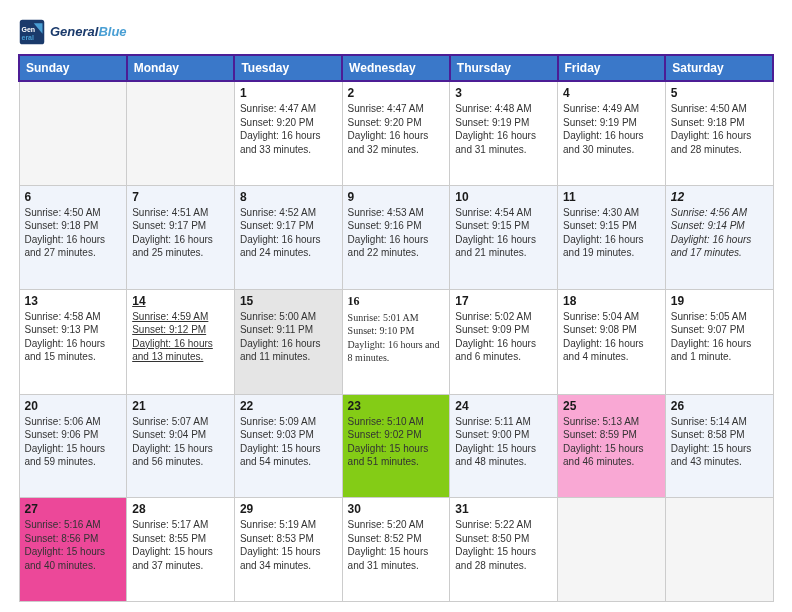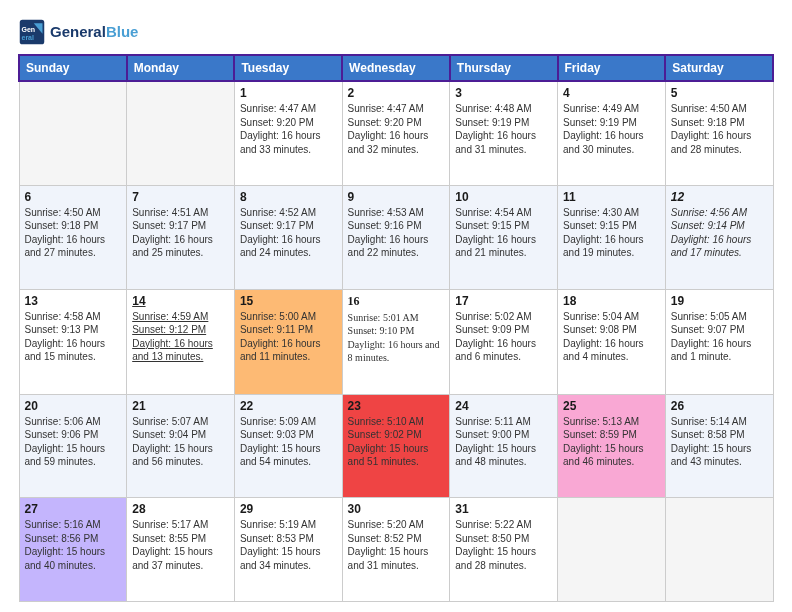--- a/index.html
+++ b/index.html
@@ -22,24 +22,25 @@
       justify-content: space-between;
       align-items: flex-start;
       margin-bottom: 8px;
     }
     .logo {
       display: flex;
       align-items: center;
       gap: 4px;
     }
     .logo-text {
-      font-size: 15px;
+      font-size: 13px;
       font-weight: bold;
       color: #1a3a6b;
       line-height: 1.1;
+      font-style: italic;
     }
     .logo-text span {
       color: #4a9fd4;
     }
     .logo-icon {
       width: 28px;
       height: 28px;
     }
     .title-block {
       text-align: right;
@@ -220,21 +221,21 @@
             <div class="day-info">Sunrise: 4:58 AM
 Sunset: 9:13 PM
 Daylight: 16 hours and 15 minutes.</div>
           </td>
           <td style="background: rgb(255, 255, 255); text-decoration: underline;">
             <span class="day-num">14</span>
             <div class="day-info">Sunrise: 4:59 AM
 Sunset: 9:12 PM
 Daylight: 16 hours and 13 minutes.</div>
           </td>
-          <td style="background: #fdba74;">
+          <td style="background: #e5e5e5;">
             <span class="day-num">15</span>
             <div class="day-info">Sunrise: 5:00 AM
 Sunset: 9:11 PM
 Daylight: 16 hours and 11 minutes.</div>
           </td>
           <td style="background: rgb(255, 255, 255); font-family: Liberation Serif, serif;">
             <span class="day-num">16</span>
             <div class="day-info">Sunrise: 5:01 AM
 Sunset: 9:10 PM
 Daylight: 16 hours and 8 minutes.</div>
@@ -270,21 +271,21 @@
             <div class="day-info">Sunrise: 5:07 AM
 Sunset: 9:04 PM
 Daylight: 15 hours and 56 minutes.</div>
           </td>
           <td style="background: rgb(240, 244, 251);">
             <span class="day-num">22</span>
             <div class="day-info">Sunrise: 5:09 AM
 Sunset: 9:03 PM
 Daylight: 15 hours and 54 minutes.</div>
           </td>
-          <td style="background: #ef4444;">
+          <td style="background: #84cc16;">
             <span class="day-num">23</span>
             <div class="day-info">Sunrise: 5:10 AM
 Sunset: 9:02 PM
 Daylight: 15 hours and 51 minutes.</div>
           </td>
           <td style="background: rgb(240, 244, 251);">
             <span class="day-num">24</span>
             <div class="day-info">Sunrise: 5:11 AM
 Sunset: 9:00 PM
 Daylight: 15 hours and 48 minutes.</div>
@@ -296,21 +297,21 @@
 Daylight: 15 hours and 46 minutes.</div>
           </td>
           <td style="background: rgb(240, 244, 251);">
             <span class="day-num">26</span>
             <div class="day-info">Sunrise: 5:14 AM
 Sunset: 8:58 PM
 Daylight: 15 hours and 43 minutes.</div>
           </td>
         </tr>
         <tr>
-          <td style="background: #c4b5fd;">
+          <td style="background: #ec4899;">
             <span class="day-num">27</span>
             <div class="day-info">Sunrise: 5:16 AM
 Sunset: 8:56 PM
 Daylight: 15 hours and 40 minutes.</div>
           </td>
           <td style="background: rgb(255, 255, 255);">
             <span class="day-num">28</span>
             <div class="day-info">Sunrise: 5:17 AM
 Sunset: 8:55 PM
 Daylight: 15 hours and 37 minutes.</div>

